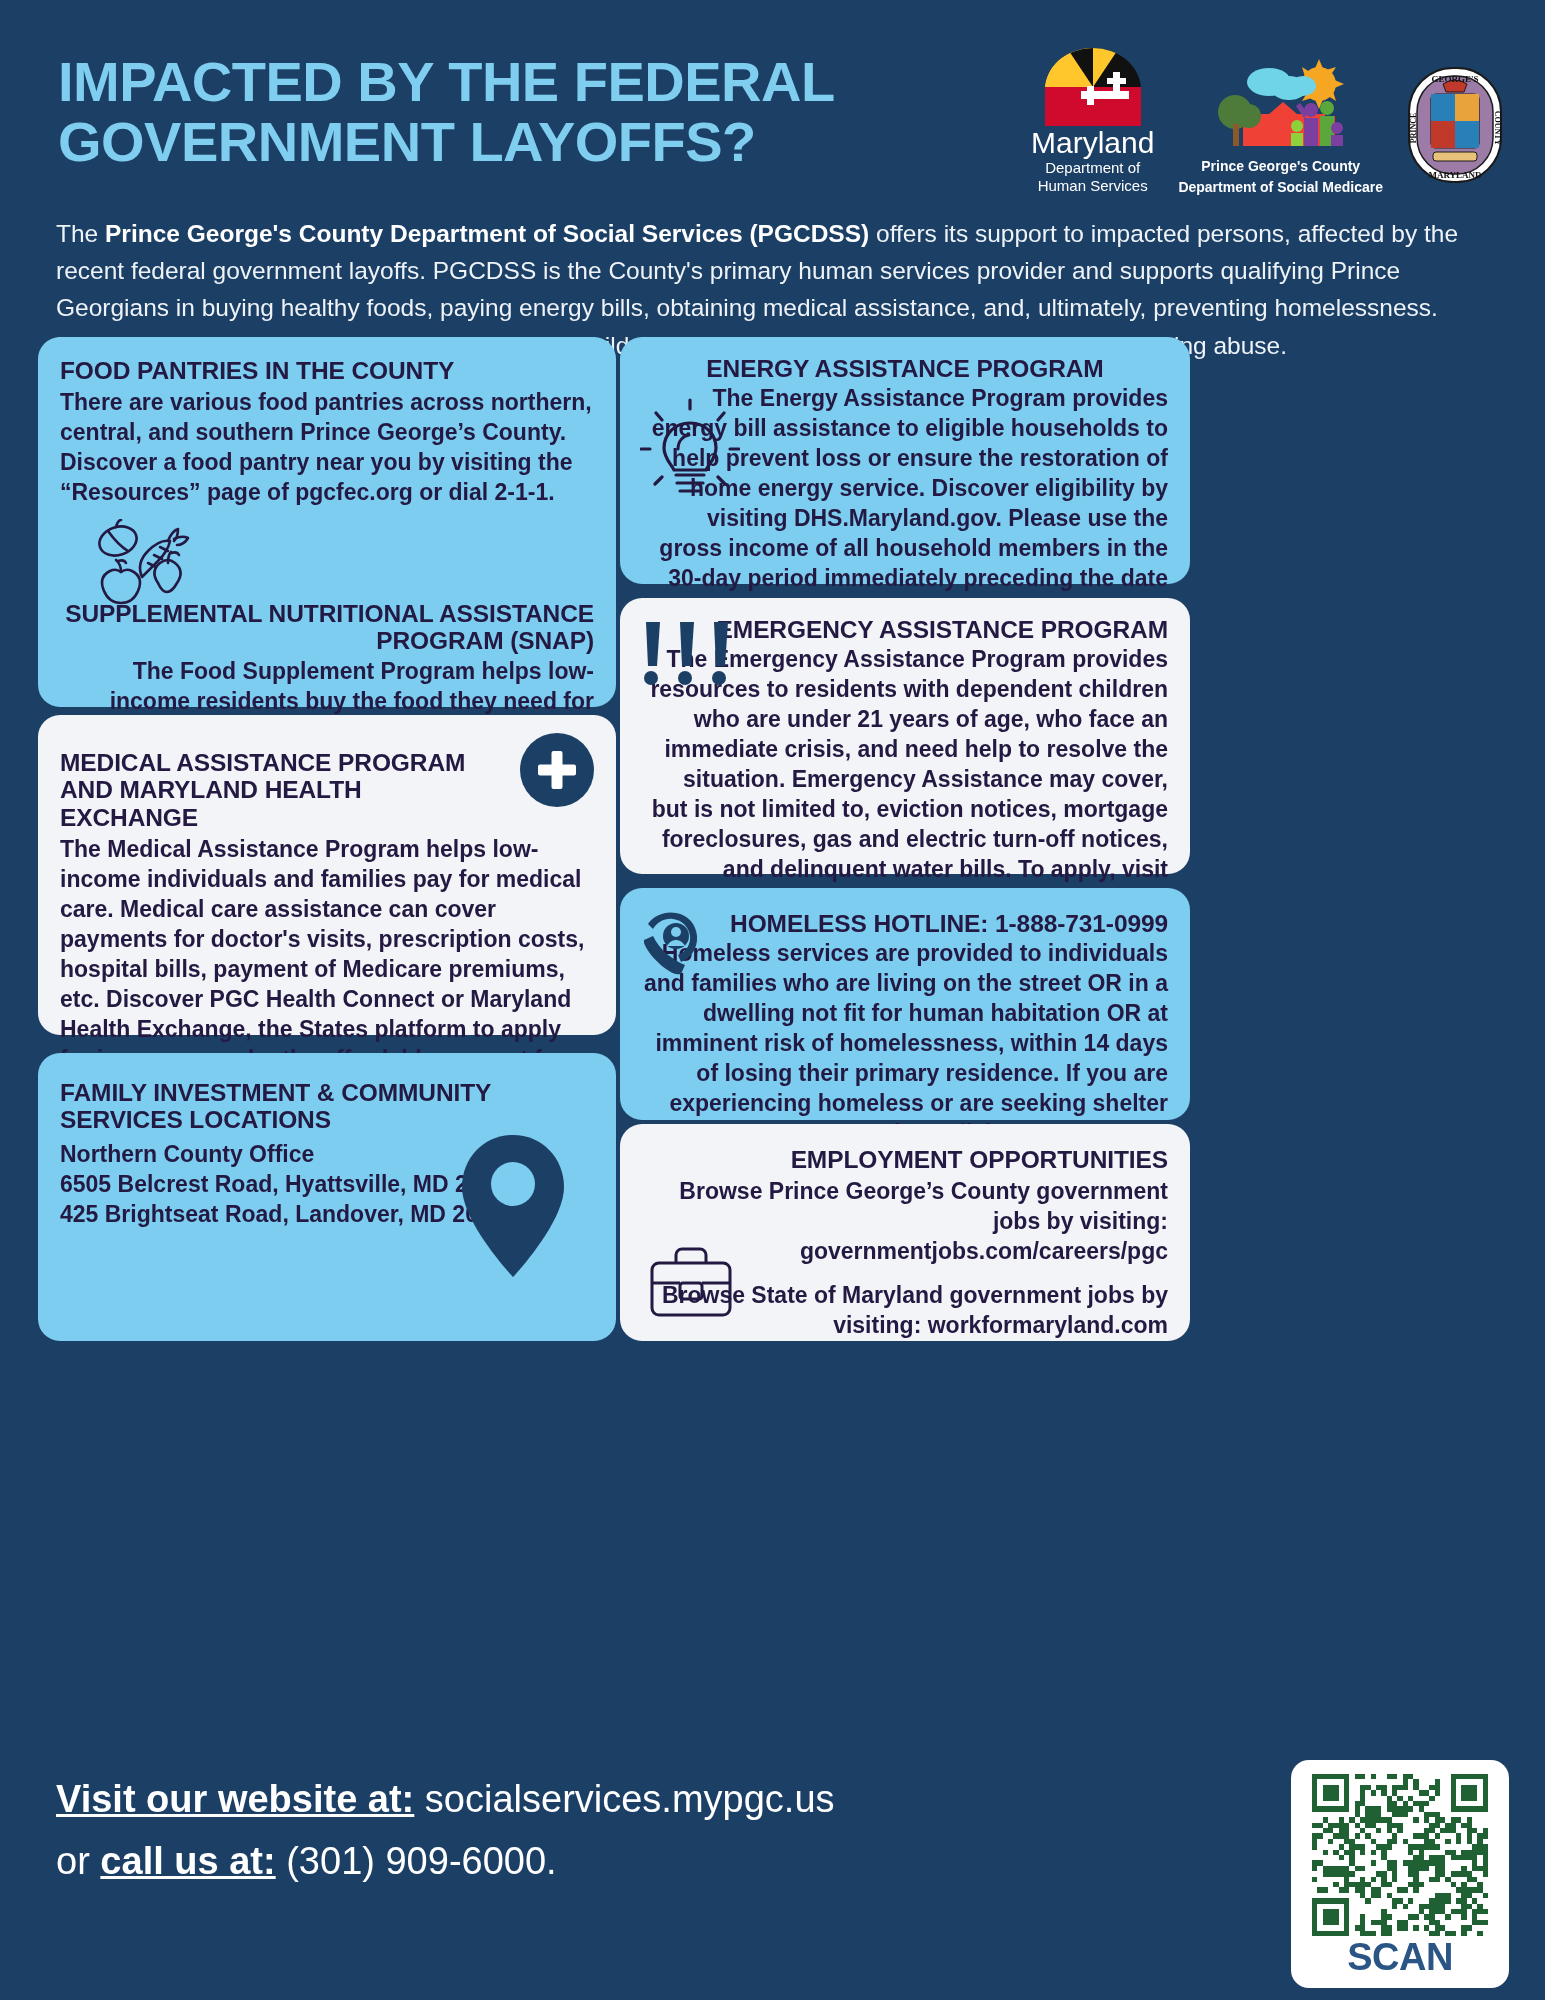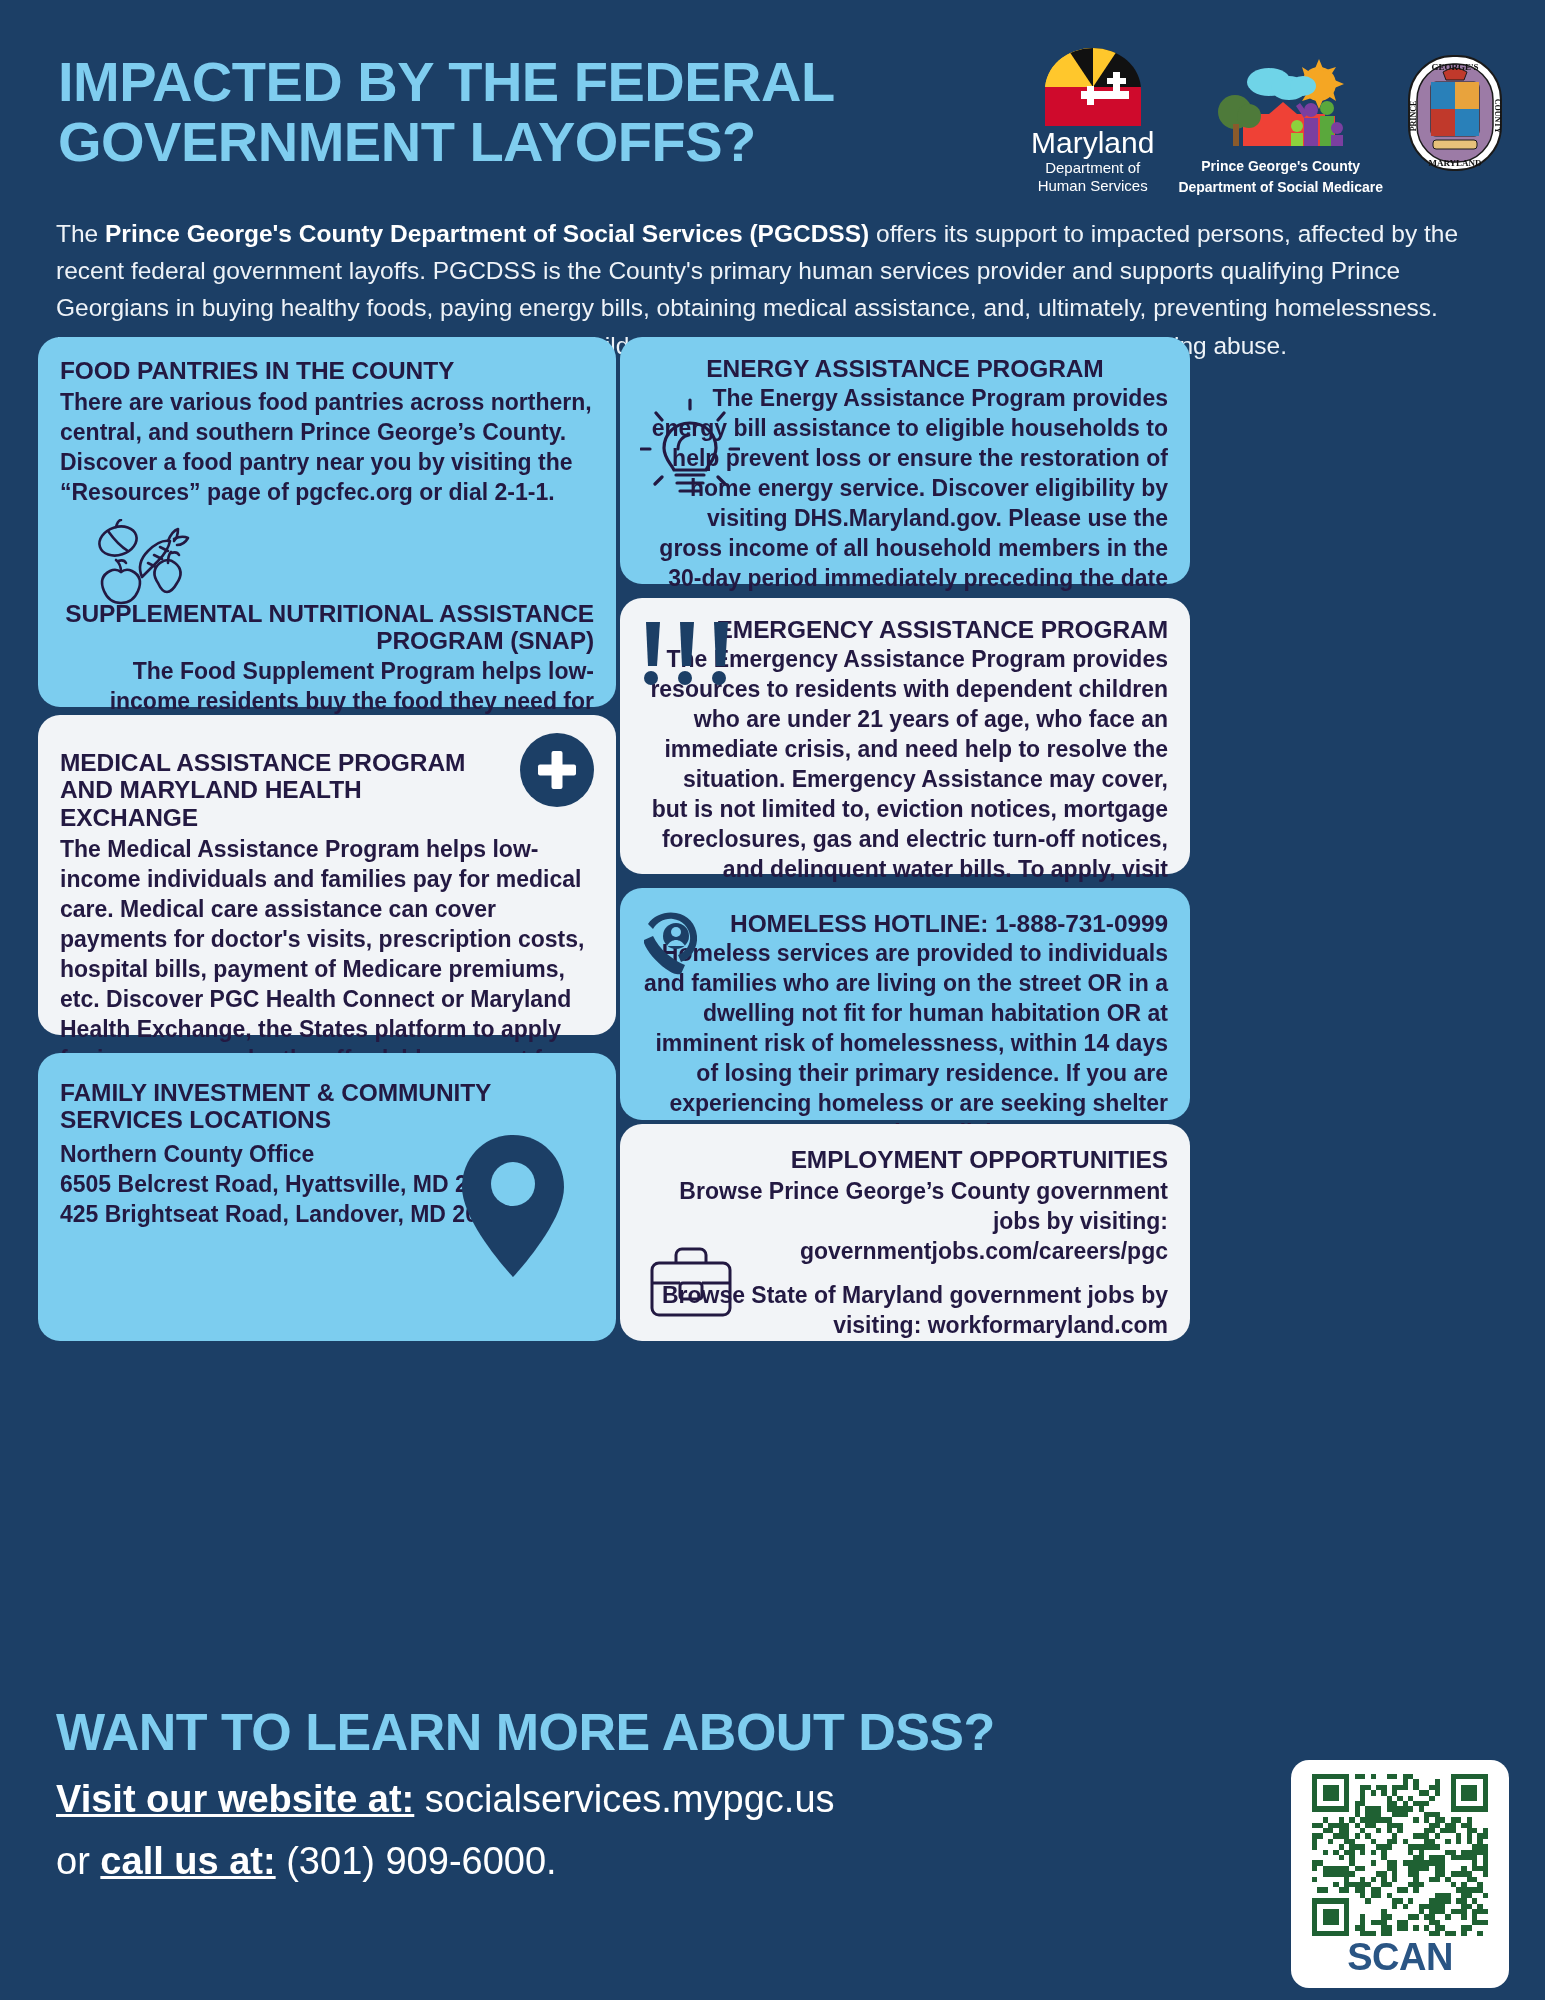--- a/index.html
+++ b/index.html
@@ -147,21 +147,21 @@
             <circle cx="90" cy="72" r="6" fill="#8ed13c"></circle>
             <path d="M84,79 h12 v13 h-12 z" fill="#8ed13c"></path>
             <circle cx="130" cy="74" r="6" fill="#7b3fa0"></circle>
             <path d="M124,81 h12 v11 h-12 z" fill="#7b3fa0"></path>
           </g>
         </svg>
         <div class="logo-cap">Prince George's County</div>
         <div class="logo-cap">Department of Social Medicare</div>
       </div>
 
-      <div class="logo-block" style="margin-top:6px;text-decoration:underline;">
+      <div class="logo-block" style="margin-top:18px;text-decoration:underline;">
         <svg class="seal" viewBox="0 0 96 118">
           <rect x="2" y="2" width="92" height="114" rx="44" fill="#ffffff" stroke="#1a1a1a" stroke-width="2"></rect>
           <rect x="10" y="10" width="76" height="98" rx="36" fill="#9c7ba6" stroke="#1a1a1a" stroke-width="1.5"></rect>
           <rect x="24" y="28" width="48" height="54" rx="5" fill="#c0392b" stroke="#1a1a1a" stroke-width="1.2"></rect>
           <rect x="24" y="28" width="24" height="27" fill="#2980b9"></rect>
           <rect x="48" y="55" width="24" height="27" fill="#2980b9"></rect>
           <rect x="48" y="28" width="24" height="27" fill="#e8a33d"></rect>
           <rect x="24" y="55" width="24" height="27" fill="#c0392b"></rect>
           <path d="M36,18 q12,-8 24,0 l-3,8 h-18 z" fill="#c0392b" stroke="#1a1a1a" stroke-width="1"></path>
           <rect x="26" y="86" width="44" height="9" rx="3" fill="#e8c27a" stroke="#1a1a1a" stroke-width="1"></rect>
@@ -272,21 +272,20 @@
       <path d="M28,18 v-8 a6,6 0 0 1 6,-6 h18 a6,6 0 0 1 6,6 v8"></path>
       <rect x="32" y="38" width="22" height="16" rx="3"></rect>
       <path d="M4,38 h28 M54,38 h28"></path>
     </svg>
     <p class="rt" style="margin-top:14px;">
       <span>Browse State of Maryland government jobs by visiting: </span><b>workformaryland.com</b>
     </p>
   </div>
 
   <div class="footer">
-    <div class="foot-head">WANT TO LEARN MORE ABOUT DSS?</div>
     <div class="foot-line1">
       <u>Visit our website at:</u><span> socialservices.mypgc.us</span>
     </div>
     <div class="foot-line2">
       <span>or </span><u>call us at:</u><span> (301) 909-6000.</span>
     </div>
 
     <div class="qr-card">
       <div class="qr-grid" id="qr">
           <i></i>

